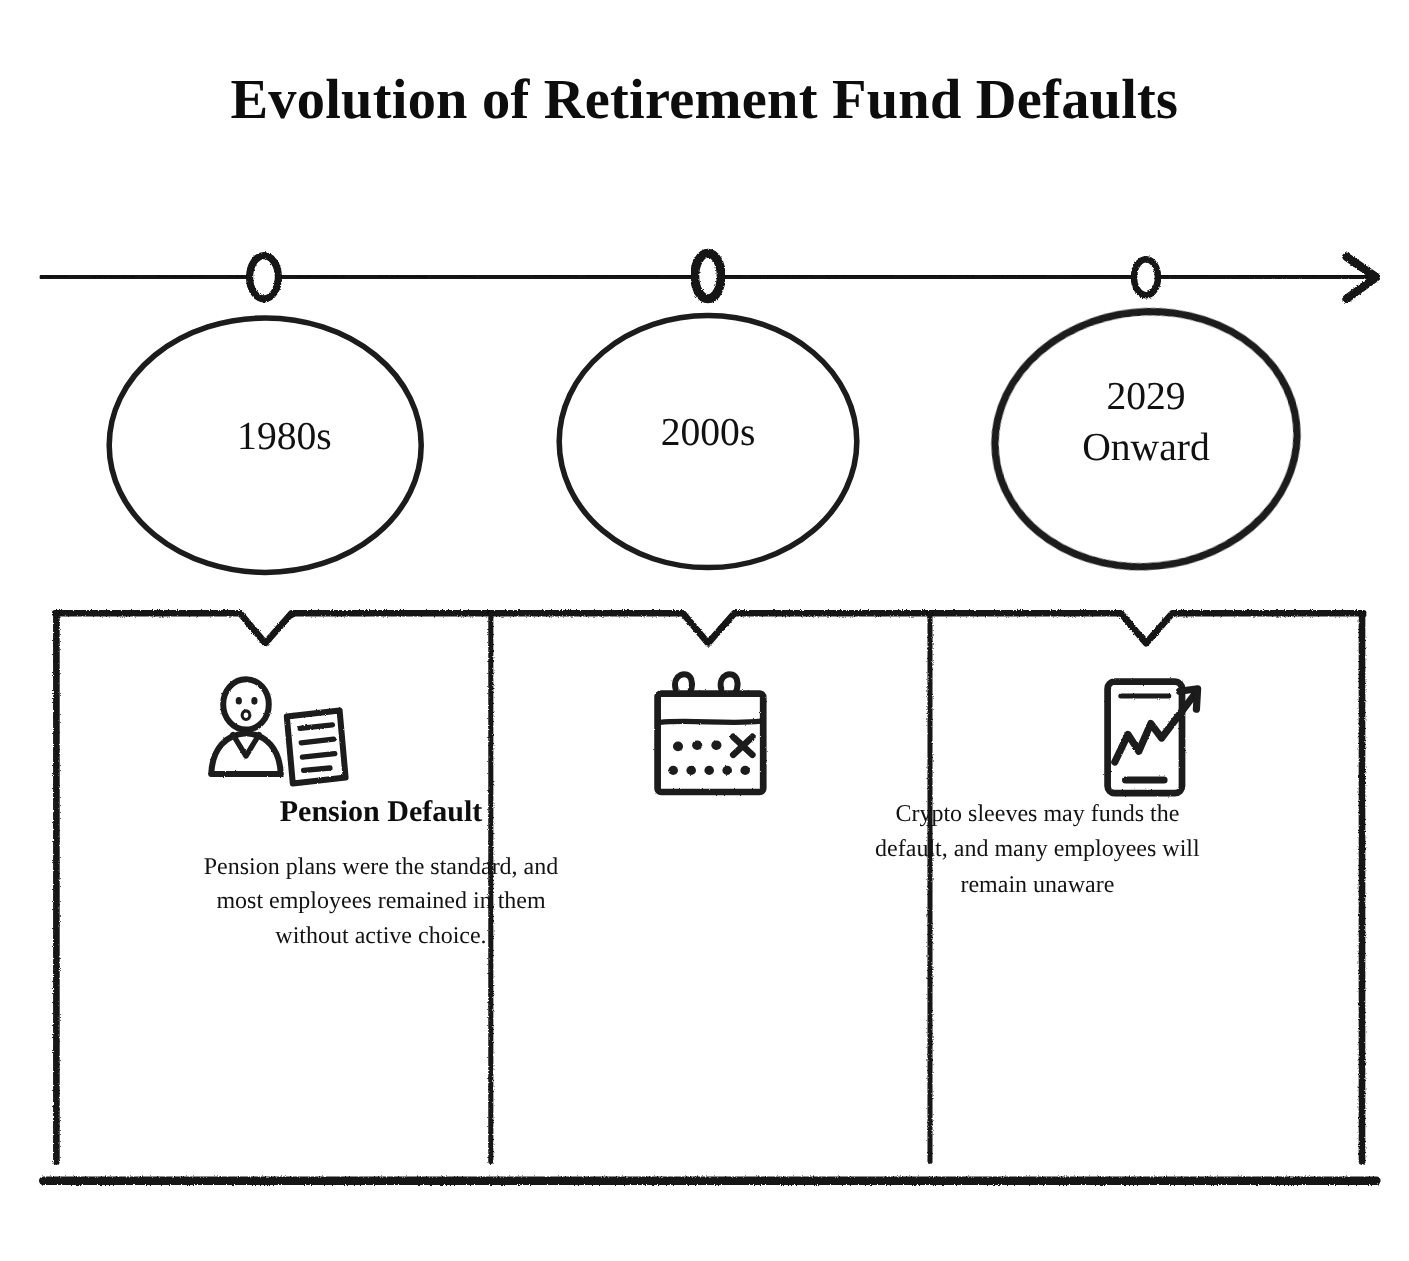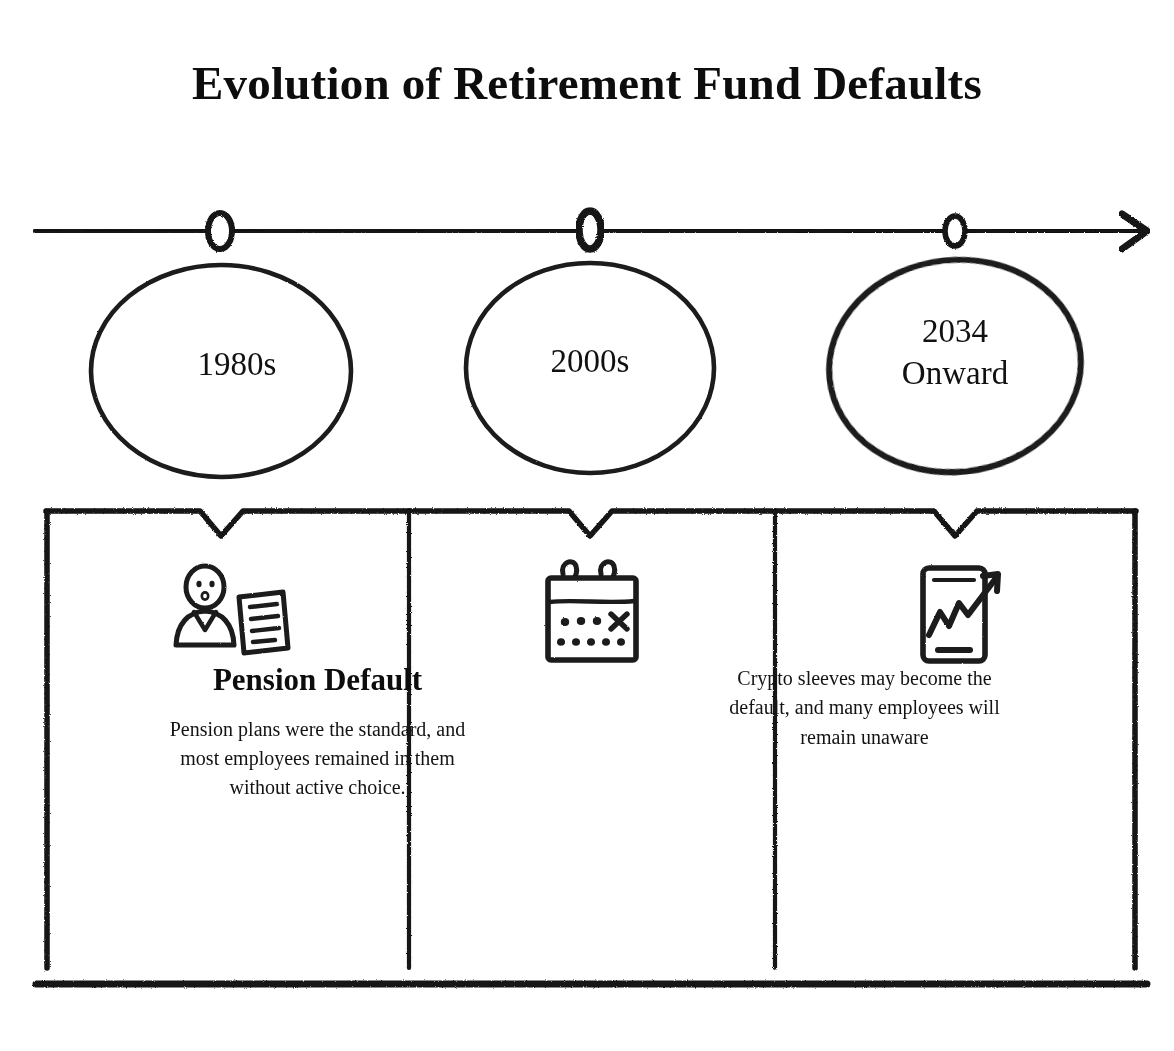--- a/index.html
+++ b/index.html
@@ -76,21 +76,21 @@
     align-items: center;
   }
   .card-icon {
     height: 96px;
     display: flex;
     align-items: center;
     justify-content: center;
   }
   .card-title {
     margin-top: 14px;
-    font-size: 31px;
+    font-size: 25px;
     font-weight: 700;
     line-height: 1.18;
     color: #0d0d0d;
   }
   .card-body {
     margin-top: 16px;
     text-align: center;
     font-size: 20px;
     line-height: 1.47;
     color: #131313;
@@ -221,32 +221,32 @@
       <path d="M938,650 L970,650" stroke="#1a1a1a" stroke-width="6" stroke-linecap="round"></path>
 
       <path d="M929,635 L940,612 L949,626 L959,603 L968,615 L996,578" stroke="#1a1a1a" stroke-width="6" fill="none" stroke-linejoin="round" stroke-linecap="round"></path>
 
       <path d="M983,576 L998,574 L997,591" stroke="#1a1a1a" stroke-width="6" fill="none" stroke-linejoin="round" stroke-linecap="round"></path>
     </g>
   </svg>
 
   <div class="era-label" style="left:107px; top:343px; width:260px;">1980s</div>
   <div class="era-label" style="left:460px; top:340px; width:260px;">2000s</div>
-  <div class="era-label" style="left:825px; top:310px; width:260px;">2034
+  <div class="era-label" style="left:825px; top:310px; width:260px;">2029
 Onward</div>
 
   <div class="cards">
 
     <div class="card c1">
       <div class="card-icon"></div>
       <div class="card-title">Pension Default</div>
       <div class="card-body">Pension plans were the standard, and most employees remained in them without active choice.</div>
     </div>
 
 
     <div class="card c3">
       <div class="card-icon"></div>
-      <div class="card-body">Crypto sleeves may become the default, and many employees will remain unaware</div>
+      <div class="card-body">Crypto sleeves may funds the default, and many employees will remain unaware</div>
     </div>
 
   </div>
 
 </div>
 
 </body></html>

